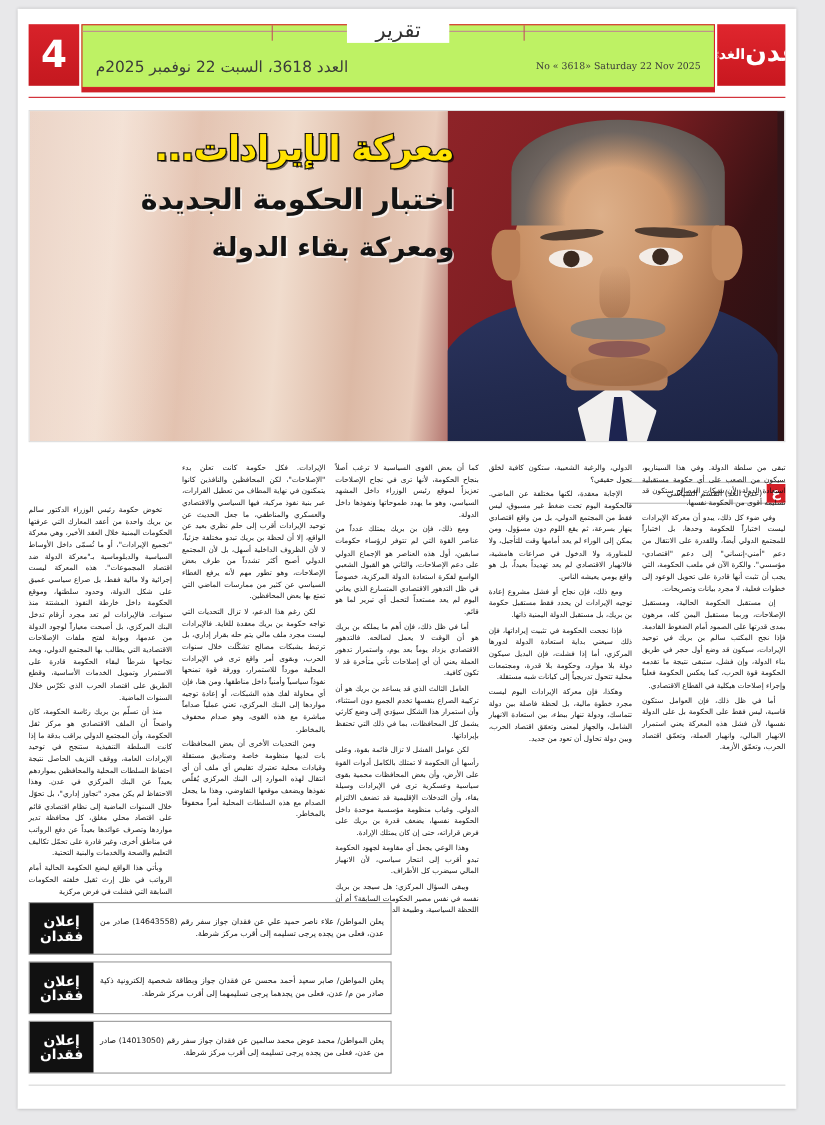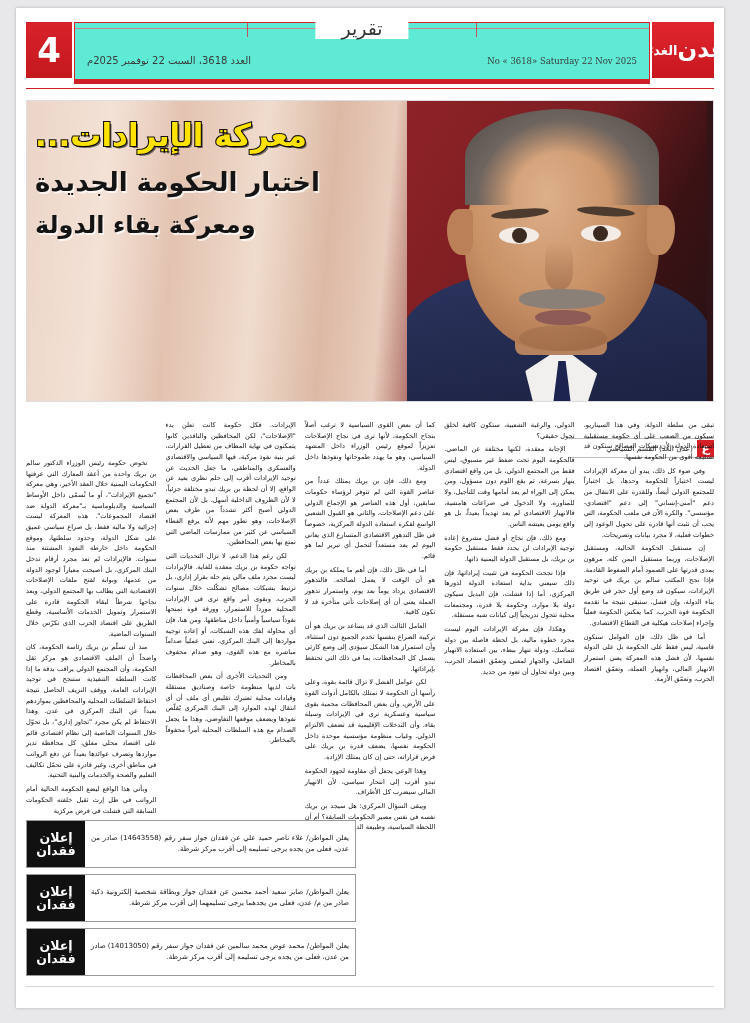--- a/index.html
+++ b/index.html
@@ -28,37 +28,37 @@
     position:absolute;right:0;top:2px;width:62px;height:56px;
     background:linear-gradient(180deg,#e0262e 0%,#c8171f 100%);
     display:flex;flex-direction:row;align-items:center;justify-content:center;
     color:#fff;overflow:hidden;
   }
   .logo-top{font-size:23px;font-weight:bold;line-height:.95;letter-spacing:-1px;}
   .logo-bot{font-size:13px;font-weight:bold;line-height:1;}
   .logo-tiny{font-size:3.2px;line-height:1;opacity:.85;margin-top:1px;}
   .head-frame{
     position:absolute;left:48px;right:64px;top:2px;height:56px;
-    border:1px solid #d8222a;background:#5eead4;
+    border:1px solid #d8222a;background:#bef264;
   }
   .rule-top{position:absolute;left:0;right:0;top:5px;height:1px;background:#c08a8e;}
   .section-title{
     position:absolute;left:50%;transform:translateX(-50%);top:-6px;
     background:#fff;padding:0 26px;font-size:19px;color:#333;
     font-family:"DejaVu Sans",sans-serif;
   }
   .tick-l,.tick-r{position:absolute;top:0px;width:1px;height:14px;background:#c0565c;}
   .tick-l{left:30%;}
   .tick-r{right:30%;}
   .dateline{
     position:absolute;left:12px;right:12px;top:30px;height:15px;
     display:flex;align-items:center;justify-content:space-between;
   }
   .date-en{font-size:8.5px;color:#3a3a3a;font-family:"DejaVu Serif",serif;direction:ltr;}
-  .date-ar{font-size:10px;color:#3a3a3a;}
+  .date-ar{font-size:14px;color:#3a3a3a;}
   .redbar{position:absolute;left:48px;right:64px;top:60px;height:4px;background:#cf1f27;}
   .redbar-thin{position:absolute;left:0;right:0;top:68px;height:1px;background:#cf1f27;}
 
   
   .hero{
     position:relative;margin:8px 10px 0 10px;height:300px;overflow:hidden;
     border:1px solid #ddd;
   }
   .hero-bg{
     position:absolute;inset:0;
@@ -117,21 +117,21 @@
   .ph-mous{position:absolute;left:112px;top:188px;width:86px;height:20px;
     background:#8b8078;border-radius:45%;}
   .ph-lip{position:absolute;left:128px;top:209px;width:56px;height:15px;
     background:#8d5a55;border-radius:48%;}
   .ph-chin{position:absolute;left:112px;top:224px;width:88px;height:26px;
     background:rgba(140,95,62,.35);border-radius:50%;}
   .hero-sheen{position:absolute;inset:0;background:
      linear-gradient(100deg,rgba(255,255,255,.12) 0 14%,rgba(255,255,255,0) 30%);}
 
   .headline{
-    position:absolute;right:300px;left:8px;top:18px;text-align:left;
+    position:absolute;right:300px;left:8px;top:18px;text-align:right;
     direction:rtl;line-height:1.08;
   }
   .hl-yellow{
     font-size:31px;font-weight:bold;color:#ffe200;
     -webkit-text-stroke:2.2px #15130f;
     paint-order:stroke fill;
     text-shadow:2px 2px 0 rgba(0,0,0,.55);
     letter-spacing:-.5px;
     margin-bottom:16px;
   }

